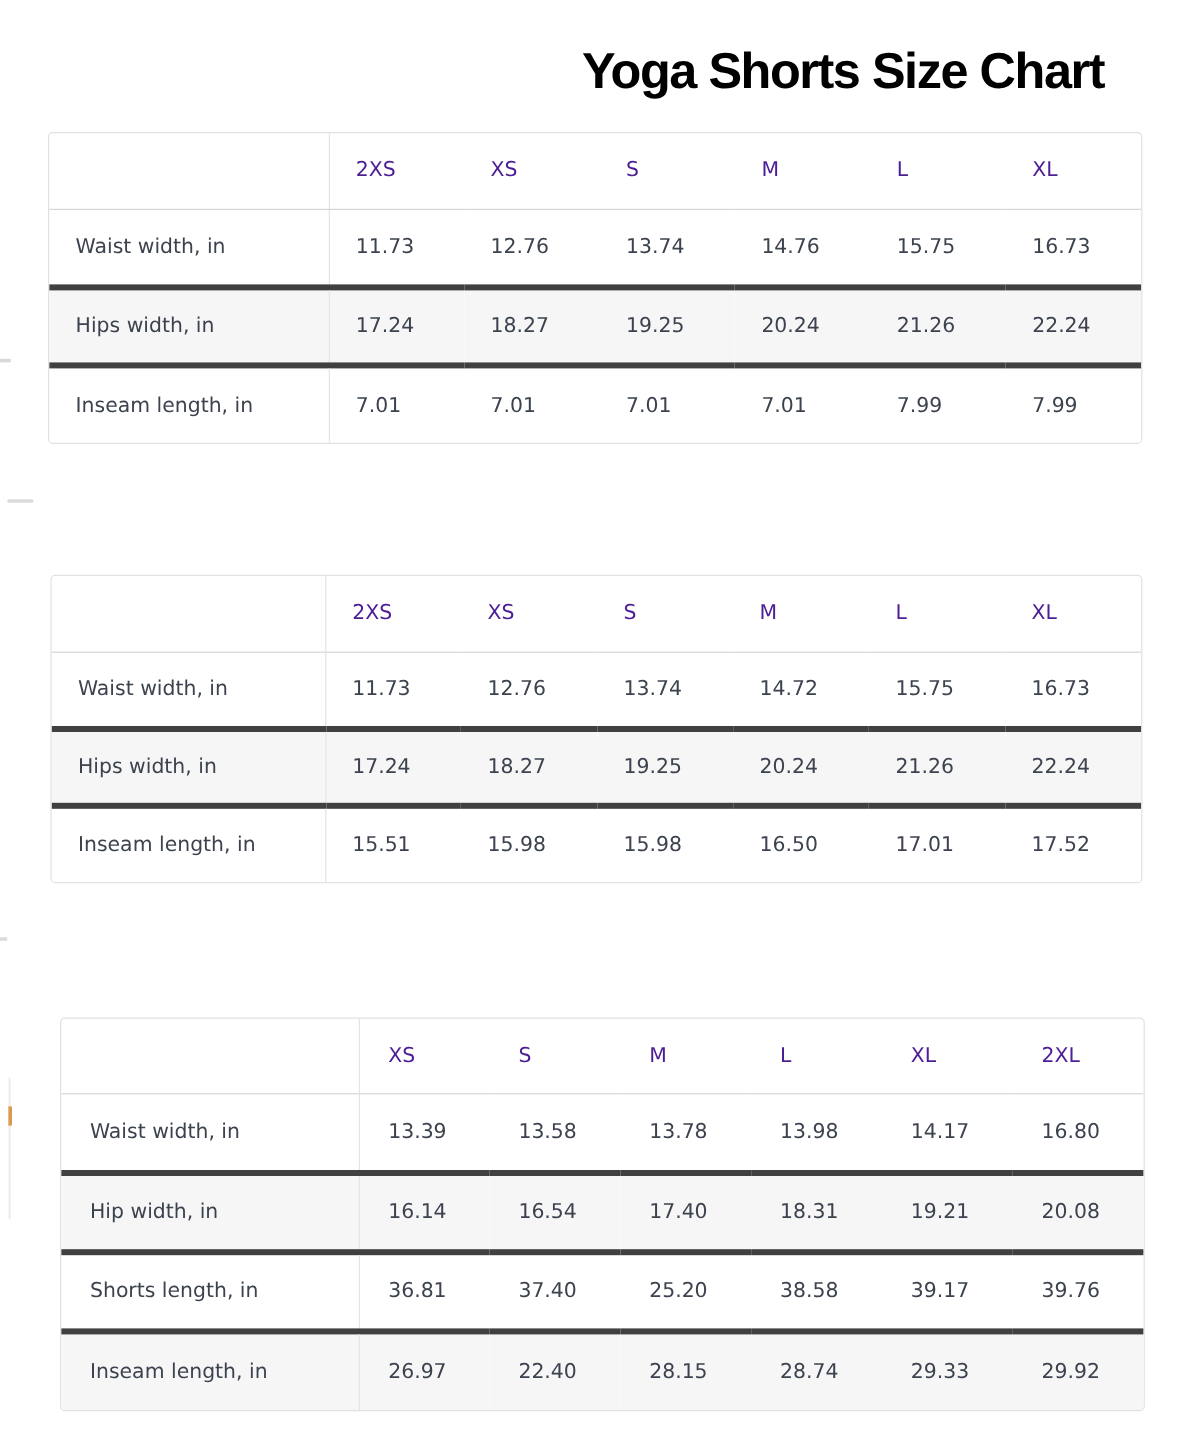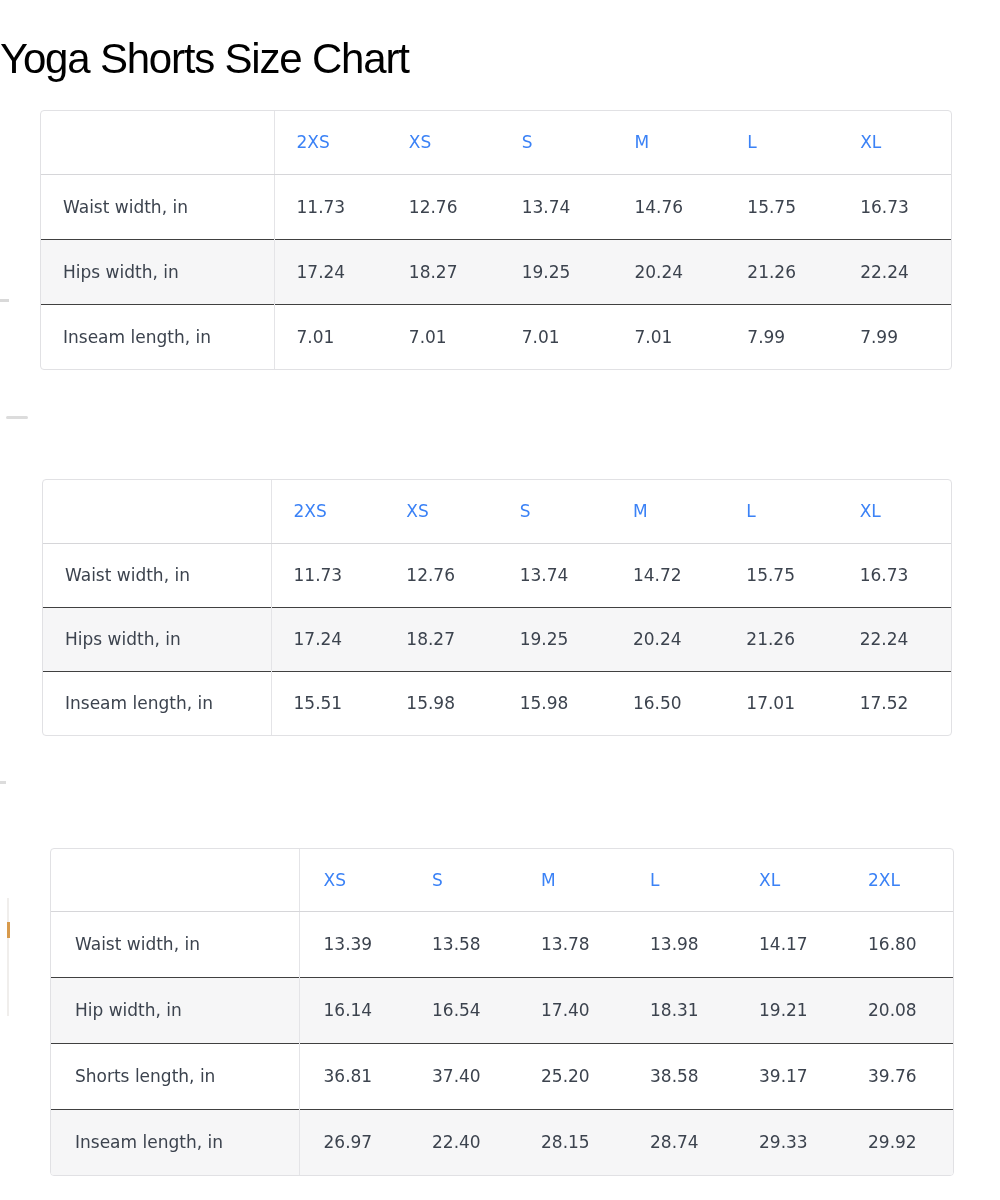--- a/index.html
+++ b/index.html
@@ -8,23 +8,23 @@
     background:#ffffff;
     position:relative;
     overflow:hidden;
     font-family:"Liberation Sans", sans-serif;
   }
   .sheet{position:absolute;inset:0;}
 
   
   .chart-title{
     position:absolute;left:0;width:920px;
-    margin:0;text-align:left;
+    margin:0;text-align:right;
     font-family:"Liberation Sans", sans-serif;
-    font-weight:400;
+    font-weight:700;
     font-size:42px;line-height:46px;letter-spacing:-1.2px;
     color:#000000;
     white-space:nowrap;
   }
   #title-0{top:36px;}
   #title-1{top:418px;}
   #title-2{top:804px;}
 
   
   .tbl-wrap{
@@ -59,29 +59,29 @@
   }
   #tbl-2 .size-table th,#tbl-2 .size-table td{padding-left:24px;}
 
   .size-table thead tr{height:63px;}
   #tbl-2 .size-table thead tr{height:62px;}
   #tbl-0 .size-table tbody tr{height:65px;}
   #tbl-1 .size-table tbody tr{height:64px;}
   #tbl-2 .size-table tbody tr{height:66px;}
 
   .size-table thead th{
-    color:#3b82f6;
+    color:#4c1d95;
     border-bottom:1px solid #d6d6d9;
   }
   .size-table tbody th,.size-table tbody td{
     color:#3c434e;
   }
   .size-table tbody tr + tr th,
   .size-table tbody tr + tr td{
-    border-top:1px solid #404040;
+    border-top:5px solid #404040;
   }
   .size-table tbody tr:nth-child(even){background:#f6f6f7;}
   .size-table .label-cell{border-right:1px solid #e4e4e7;}
 
   
   .artifact{position:absolute;}
   .artifact-dash-a{left:0;top:299px;width:9px;height:3px;background:#d9d9d9;}
   .artifact-dash-b{left:6px;top:416px;width:22px;height:3px;background:#dcdcdc;border-radius:2px;}
   .artifact-dash-c{left:0;top:781px;width:6px;height:3px;background:#dcdcdc;}
   .artifact-vline{left:7px;top:898px;width:2px;height:118px;background:#f0eeec;}

